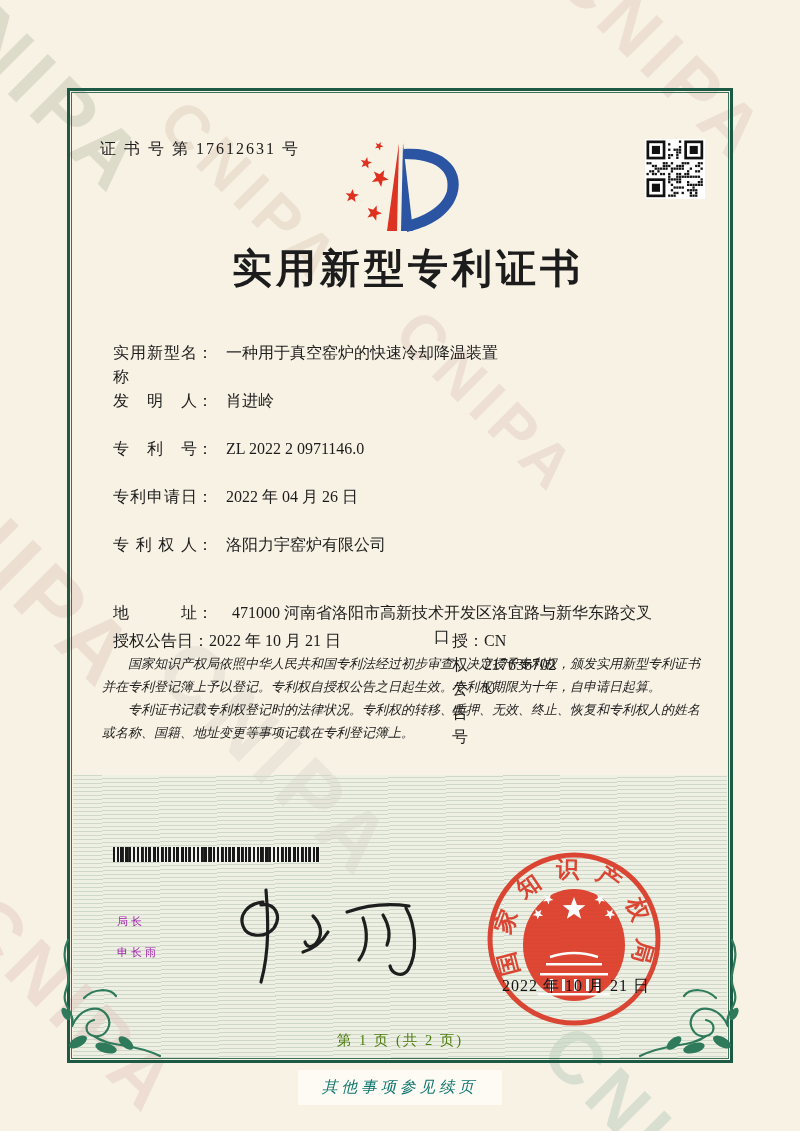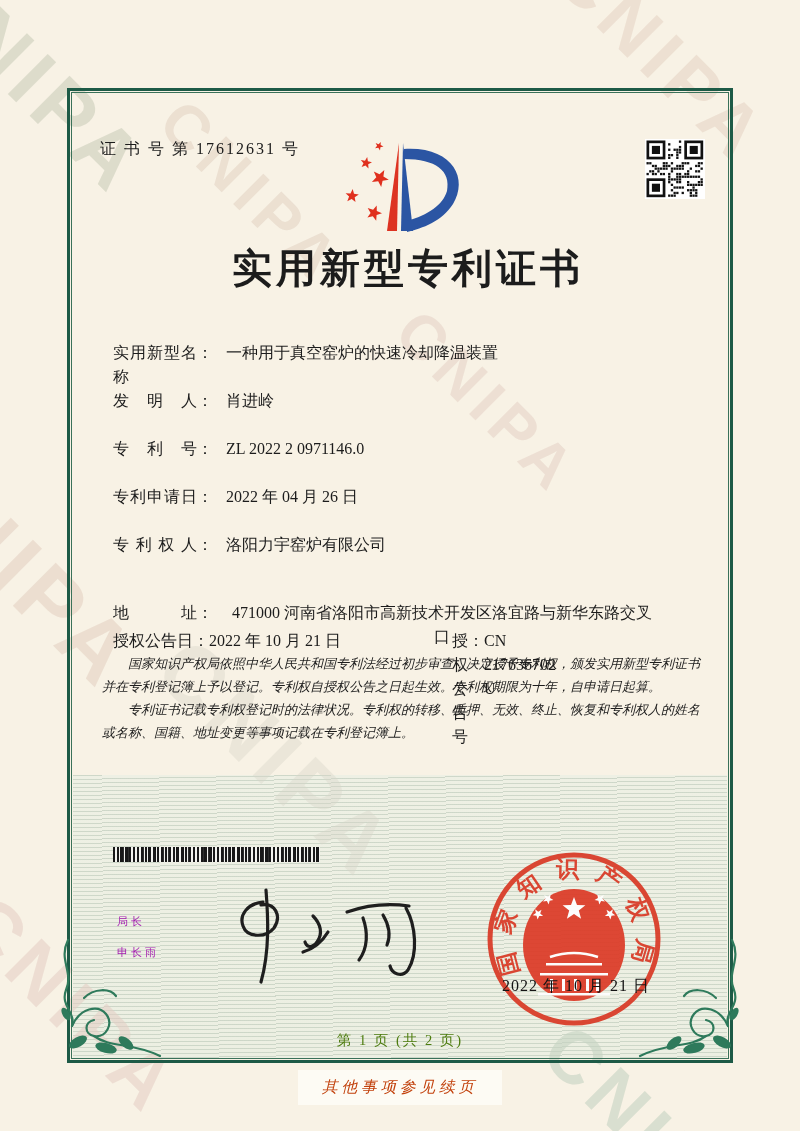--- a/index.html
+++ b/index.html
@@ -43,21 +43,21 @@
   .signer{position:absolute; left:117px; z-index:4; font-size:11px; letter-spacing:3px;
     font-family:"Liberation Sans","DejaVu Sans",sans-serif; color:#a21caf;}
   .signature-svg{position:absolute; left:225px; top:882px; z-index:4;}
   .seal-svg{position:absolute; left:480px; top:845px; z-index:5; opacity:.93;}
   .seal-date{position:absolute; left:497px; top:976px; width:158px; text-align:center; z-index:6;
     font-size:16px; color:#141414; letter-spacing:1px;}
   .page-note{position:absolute; left:0; right:0; top:1031px; text-align:center; z-index:2;
     font-size:14.5px; letter-spacing:2px; color:#4d7c0f;}
   .continuation-wrap{position:absolute; left:0; right:0; top:1070px; text-align:center; z-index:4;}
   .continuation{display:inline-block; background:#fdfbf4; padding:7px 24px; font-size:15.5px;
-    font-style:italic; letter-spacing:4px; color:#c2410c;}
+    font-style:italic; letter-spacing:4px; color:#0f766e;}
   .flourish{position:absolute; z-index:4; pointer-events:none;}
   .logo-svg{position:absolute; left:338px; top:130px; z-index:2;}
   .qr-svg{position:absolute; left:645px; top:139px; z-index:2;}
 </style>
 </head>
 <body>
 
 <div class="page">
 
   <span class="wm" style="left:-38px;top:-58px;font-size:82px;color:rgba(198,202,182,.55);">CNIPA</span>

